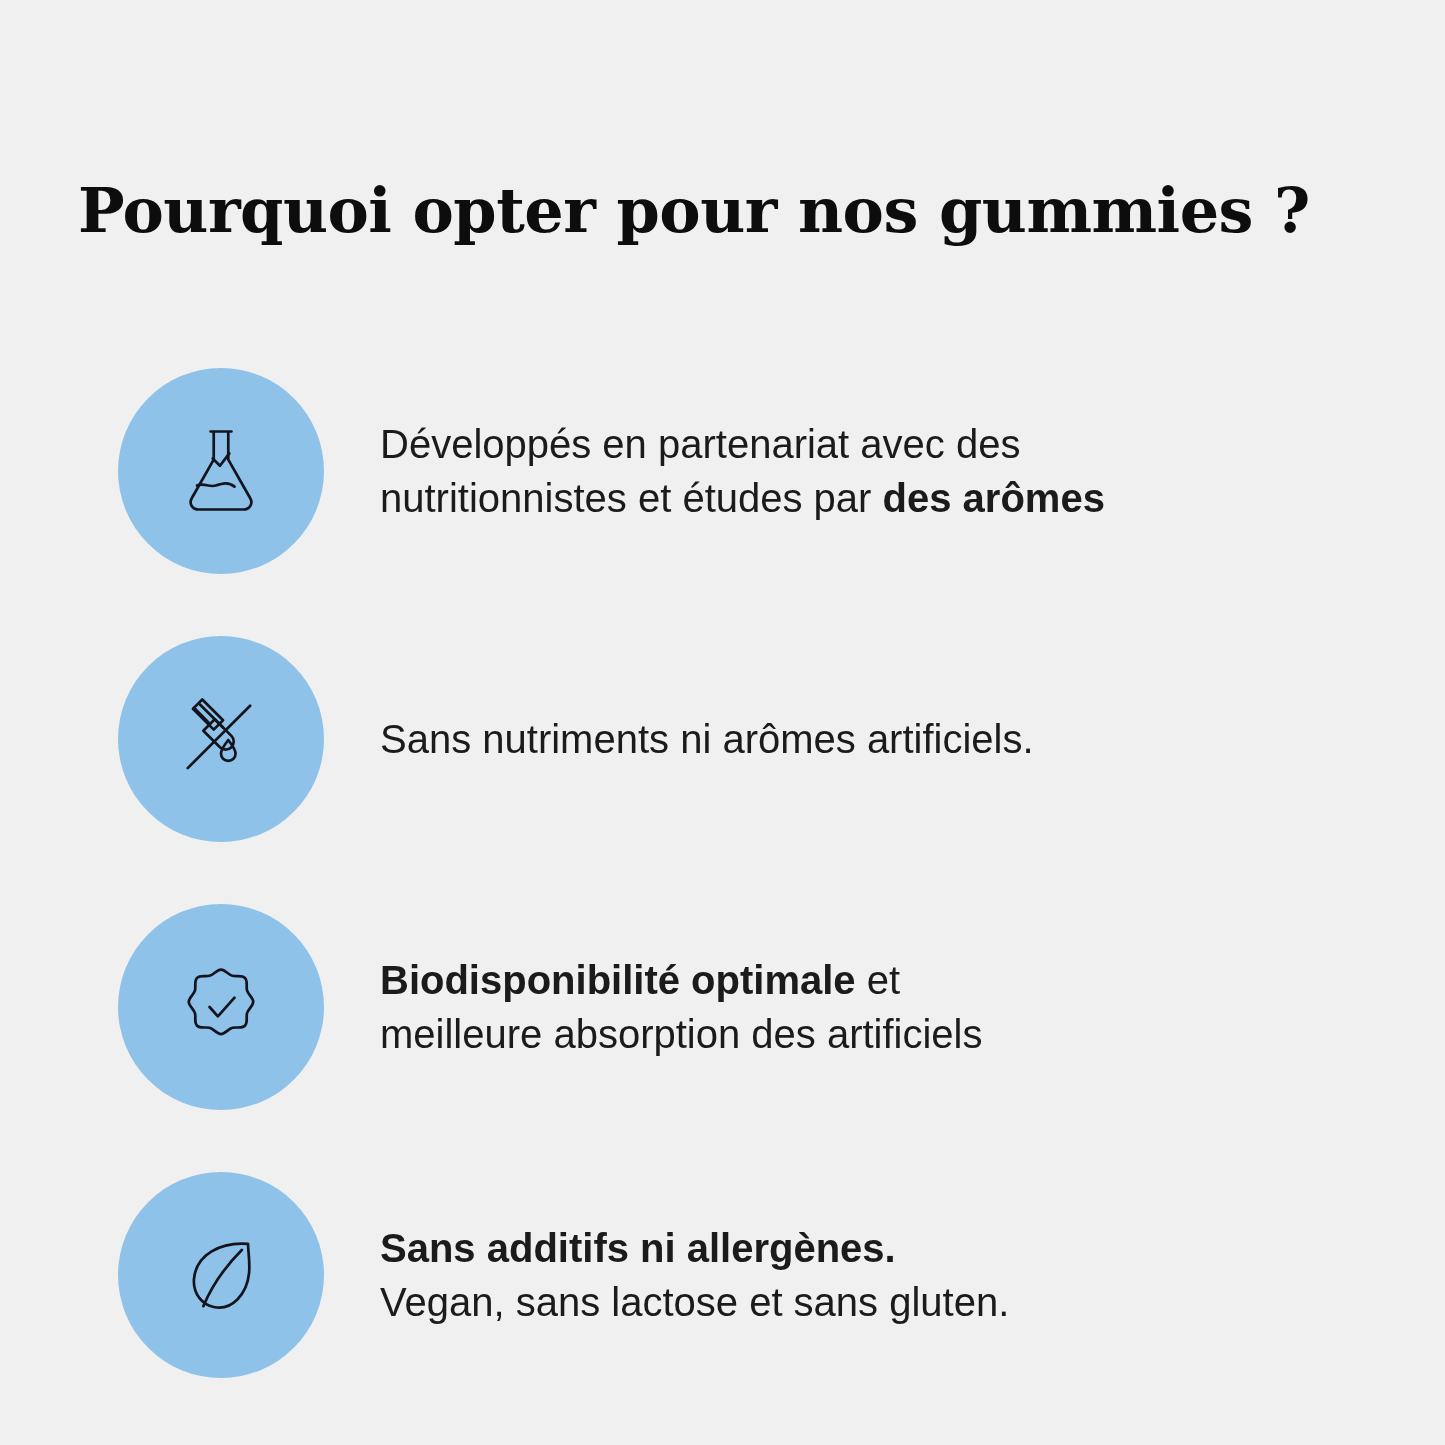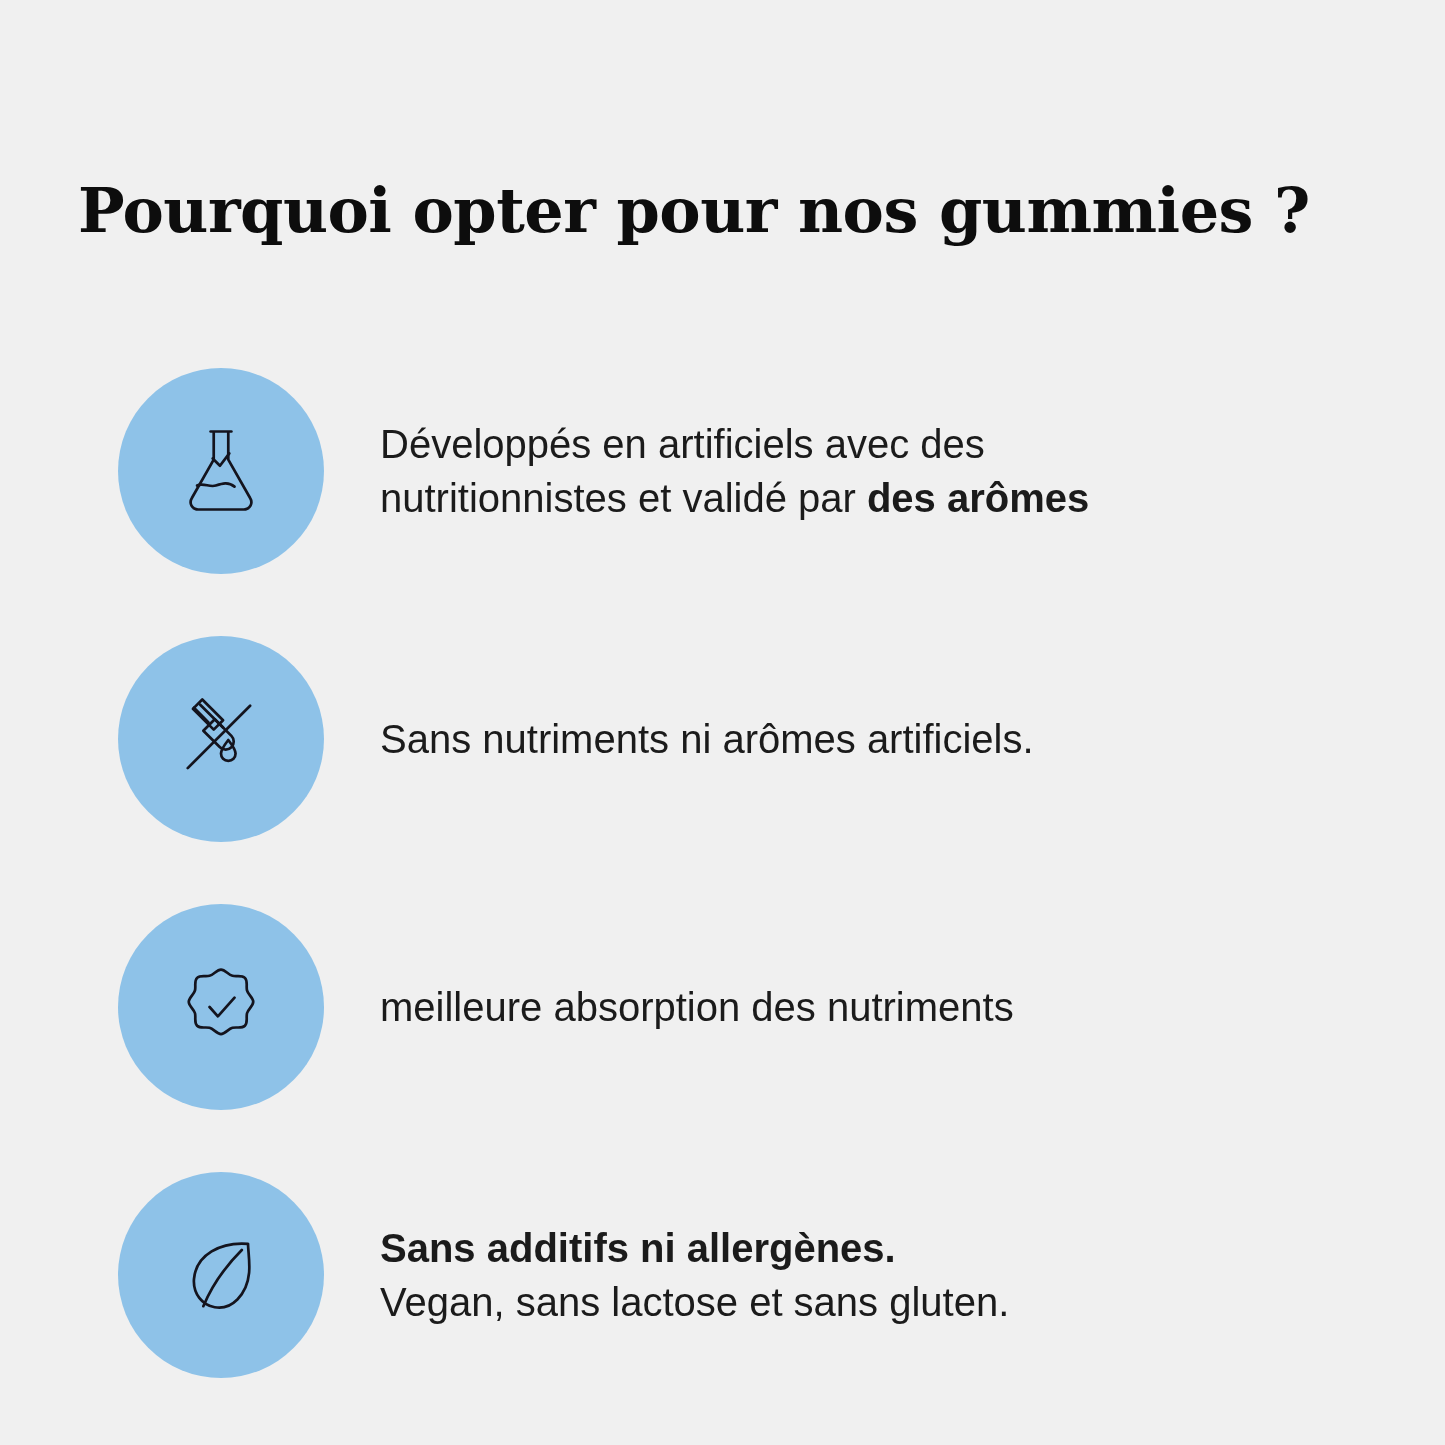--- a/index.html
+++ b/index.html
@@ -86,22 +86,22 @@
     <div class="feature">
       <div class="icon-badge" style="background: rgb(142, 194, 232);">
         <svg viewBox="0 0 100 100" fill="none" stroke="#14141e" stroke-width="2.6" stroke-linecap="round" stroke-linejoin="round">
           <path d="M40 12h20"></path>
           <path d="M43 13v26L22 76c-3 5 0 11 6 11h44c6 0 9-6 6-11L57 39V13"></path>
           <path d="M27 64c6-3 12 2 18 0s12-4 18 1"></path>
           <path d="M42 38l7 7 9-12"></path>
         </svg>
       </div>
       <div class="feature-text">
-          <span class="line"><span>Développés en artificiels avec des</span></span>
-          <span class="line"><span>nutritionnistes et validé par </span><b>des arômes</b></span>
+          <span class="line"><span>Développés en partenariat avec des</span></span>
+          <span class="line"><span>nutritionnistes et études par </span><b>des arômes</b></span>
         </div>
     </div>
 
     <div class="feature">
       <div class="icon-badge" style="background: rgb(142, 194, 232);">
         <svg viewBox="0 0 100 100" fill="none" stroke="#14141e" stroke-width="2.6" stroke-linecap="round" stroke-linejoin="round">
           <path d="M24 20l14 14"></path>
           <path d="M32 12l20 20-9 9-20-20z" transform="rotate(0 40 25)"></path>
           <path d="M30 17l22 22"></path>
           <path d="M44 31l16 16c3 3 3 8 0 11s-8 3-11 0L33 42z"></path>
@@ -115,21 +115,22 @@
     </div>
 
     <div class="feature">
       <div class="icon-badge" style="background: rgb(142, 194, 232);">
         <svg viewBox="0 0 100 100" fill="none" stroke="#14141e" stroke-width="2.6" stroke-linecap="round" stroke-linejoin="round">
           <path d="M50 14c4 0 7 5 11 6s9-1 12 2 1 8 2 12 6 7 6 11-5 7-6 11 1 9-2 12-8 1-12 2-7 6-11 6-7-5-11-6-9 1-12-2-1-8-2-12-6-7-6-11 5-7 6-11-1-9 2-12 8-1 12-2 7-6 11-6z"></path>
           <path d="M39 50l8 9 16-18"></path>
         </svg>
       </div>
       <div class="feature-text">
-          <span class="line"><span>meilleure absorption des nutriments</span></span>
+          <span class="line"><b>Biodisponibilité optimale</b><span> et</span></span>
+          <span class="line"><span>meilleure absorption des artificiels</span></span>
         </div>
     </div>
 
     <div class="feature">
       <div class="icon-badge" style="background: rgb(142, 194, 232);">
         <svg viewBox="0 0 100 100" fill="none" stroke="#14141e" stroke-width="2.6" stroke-linecap="round" stroke-linejoin="round">
           <path d="M76 20C50 18 26 30 24 54c-1 14 8 25 20 27 16 3 31-12 33-33 1-11-1-21-1-28z"></path>
           <path d="M70 26C56 40 43 56 33 80"></path>
         </svg>
       </div>

